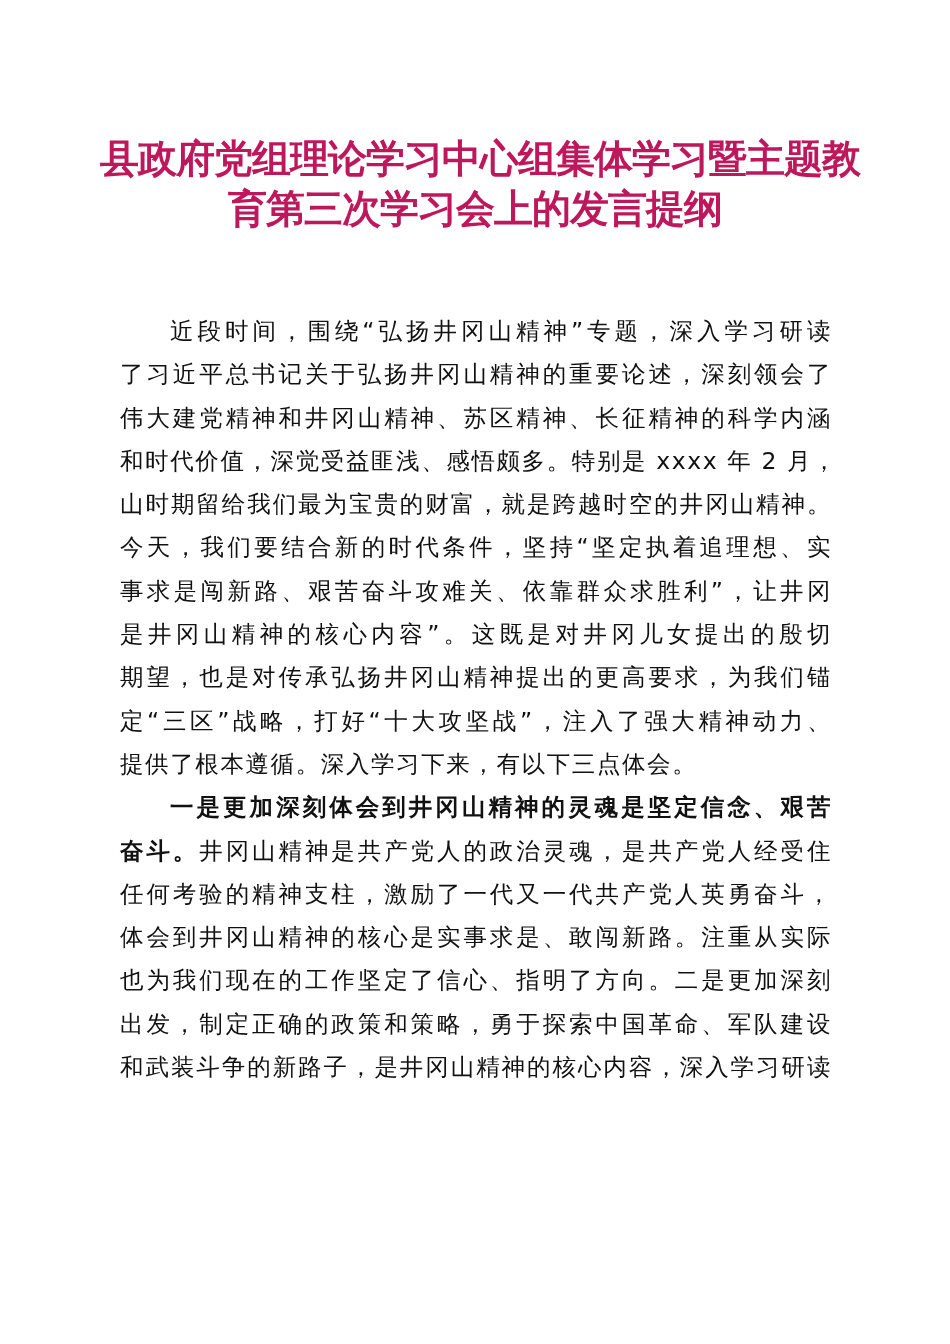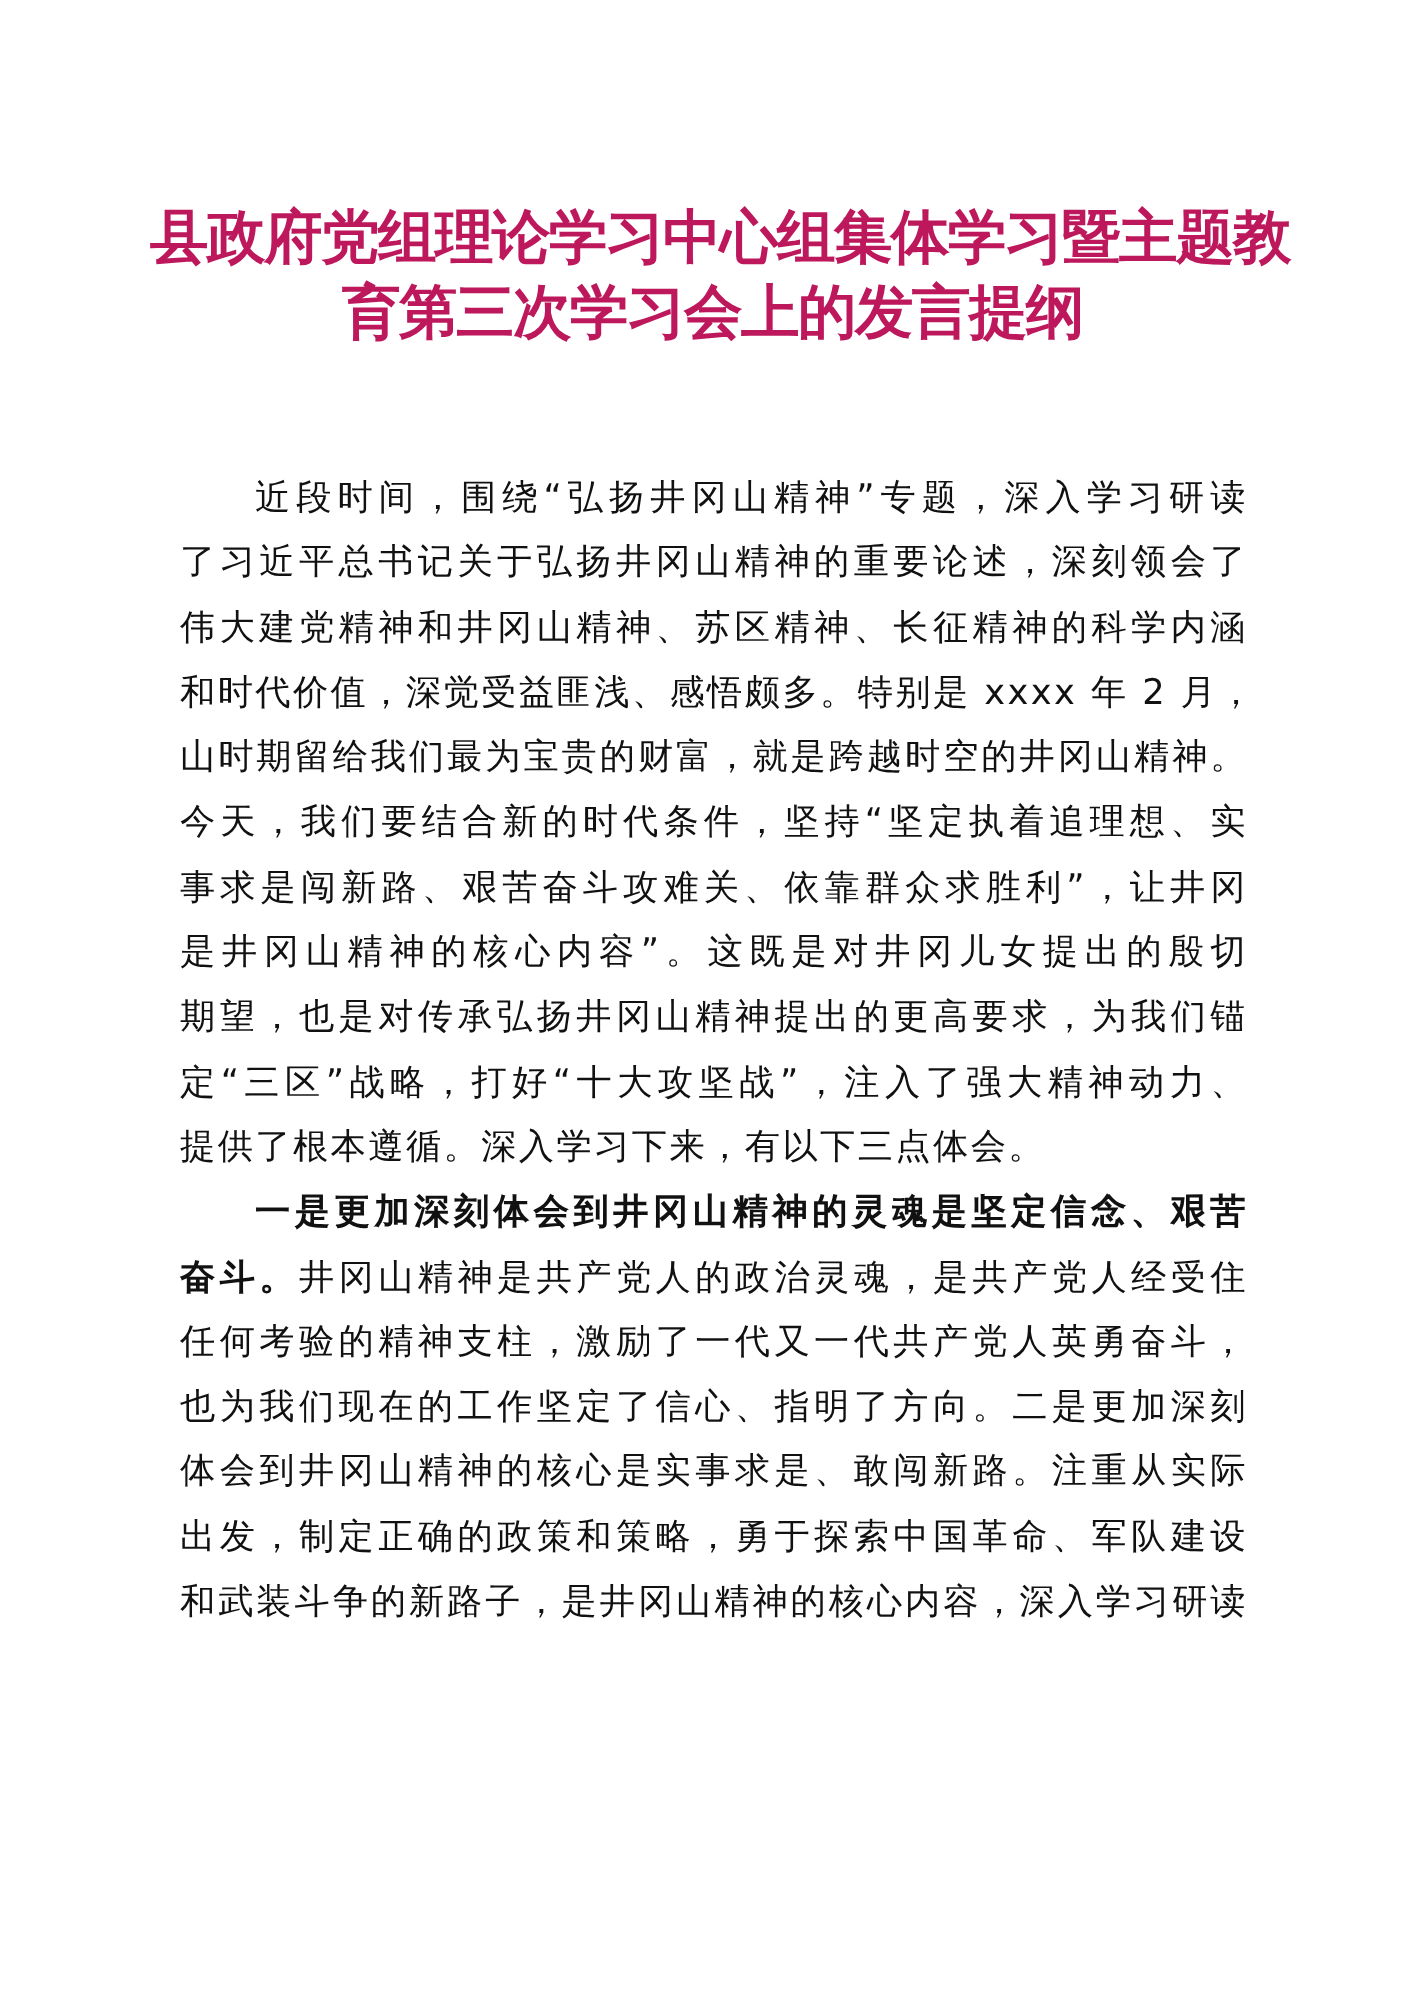--- a/index.html
+++ b/index.html
@@ -44,19 +44,19 @@
       <div class="line">是井冈山精神的核心内容”。这既是对井冈儿女提出的殷切</div>
       <div class="line">期望，也是对传承弘扬井冈山精神提出的更高要求，为我们锚</div>
       <div class="line">定“三区”战略，打好“十大攻坚战”，注入了强大精神动力、</div>
       <div class="line last">提供了根本遵循。深入学习下来，有以下三点体会。</div>
     </div>
 
     <div>
       <div class="line indent bold">一是更加深刻体会到井冈山精神的灵魂是坚定信念、艰苦</div>
       <div class="line"><span class="bold">奋斗。</span><span>井冈山精神是共产党人的政治灵魂，是共产党人经受住</span></div>
       <div class="line">任何考验的精神支柱，激励了一代又一代共产党人英勇奋斗，</div>
+      <div class="line">体会到井冈山精神的核心是实事求是、敢闯新路。注重从实际</div>
       <div class="line">也为我们现在的工作坚定了信心、指明了方向。二是更加深刻</div>
-      <div class="line">体会到井冈山精神的核心是实事求是、敢闯新路。注重从实际</div>
       <div class="line">出发，制定正确的政策和策略，勇于探索中国革命、军队建设</div>
       <div class="line">和武装斗争的新路子，是井冈山精神的核心内容，深入学习研读</div>
     </div>
   </div>
 </div>
 
 </body></html>

